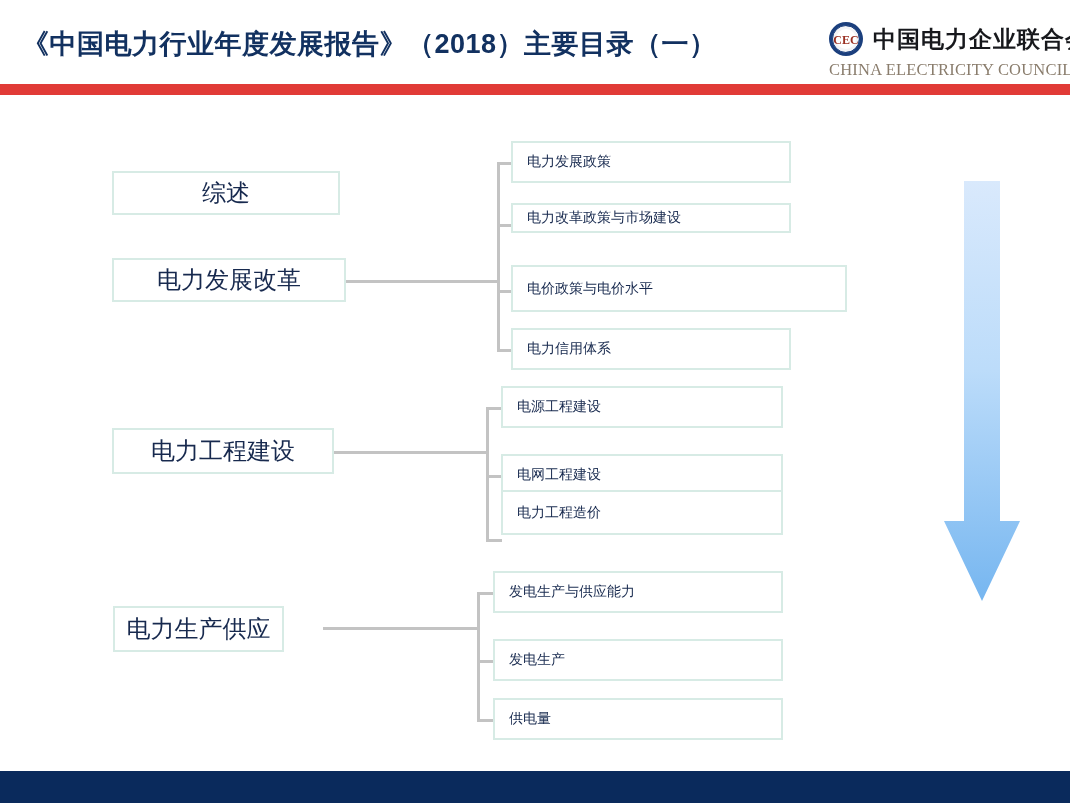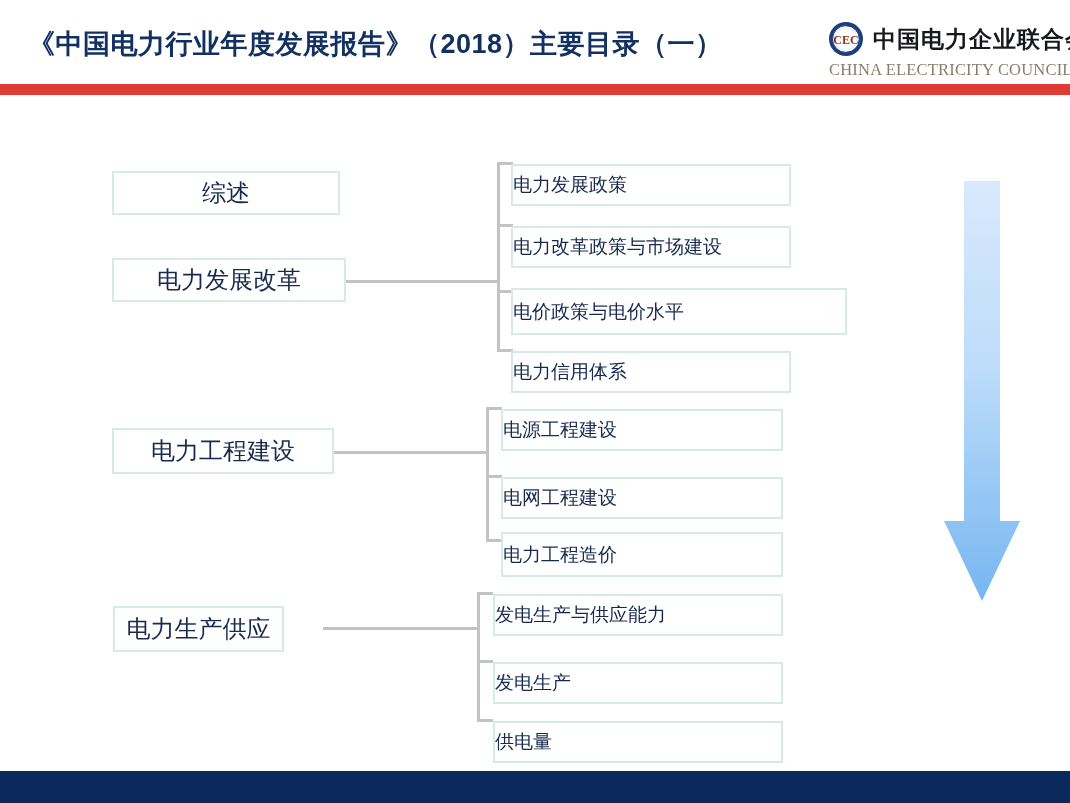--- a/index.html
+++ b/index.html
@@ -21,21 +21,21 @@
   
   .header {
     position: absolute;
     left: 0; top: 0;
     width: 1070px;
     height: 82px;
     background: #ffffff;
   }
   .header-title {
     position: absolute;
-    left: 28px;
+    left: 22px;
     top: 26px;
     font-size: 27px;
     font-weight: bold;
     color: #123160;
     letter-spacing: 0.5px;
     white-space: nowrap;
     text-align: right;
   }
   .header-rule {
     position: absolute;
@@ -105,23 +105,22 @@
     display: flex;
     align-items: center;
     z-index: 3;
   }
   .node.parent {
     justify-content: center;
     font-size: 24px;
   }
   .node.child {
     justify-content: flex-start;
-    padding-left: 0;
-    font-size: 19px;
-    margin-top: 23px;
+    padding-left: 14px;
+    font-size: 14px;
   }
 
   
   .conn {
     position: absolute;
     background: #c3c3c3;
     z-index: 1;
   }
   .conn.h { height: 3px; }
   .conn.v { width: 3px; }
@@ -202,21 +201,21 @@
     </div>
 
     <div class="node parent" style="left:112px; top:163px; width:234px; height:44px;">
       <span>电力发展改革</span>
     </div>
 
     <div class="node child" style="left:511px; top:46px; width:280px; height:42px;">
       <span>电力发展政策</span>
     </div>
 
-    <div class="node child" style="left:511px; top:108px; width:280px; height:42px;">
+    <div class="node child" style="left:511px; top:108px; width:280px; height:30px;">
       <span>电力改革政策与市场建设</span>
     </div>
 
     <div class="node child" style="left:511px; top:170px; width:336px; height:47px;">
       <span>电价政策与电价水平</span>
     </div>
 
     <div class="node child" style="left:511px; top:233px; width:280px; height:42px;">
       <span>电力信用体系</span>
     </div>
@@ -226,21 +225,21 @@
     </div>
 
     <div class="node child" style="left:501px; top:291px; width:282px; height:42px;">
       <span>电源工程建设</span>
     </div>
 
     <div class="node child" style="left:501px; top:359px; width:282px; height:42px;">
       <span>电网工程建设</span>
     </div>
 
-    <div class="node child" style="left:501px; top:414px; width:282px; height:45px;">
+    <div class="node child" style="left:501px; top:395px; width:282px; height:45px;">
       <span>电力工程造价</span>
     </div>
 
     <div class="node parent" style="left:113px; top:511px; width:171px; height:46px;font-family:Liberation Mono, monospace;">
       <span>电力生产供应</span>
     </div>
 
     <div class="node child" style="left:493px; top:476px; width:290px; height:42px;">
       <span>发电生产与供应能力</span>
     </div>

